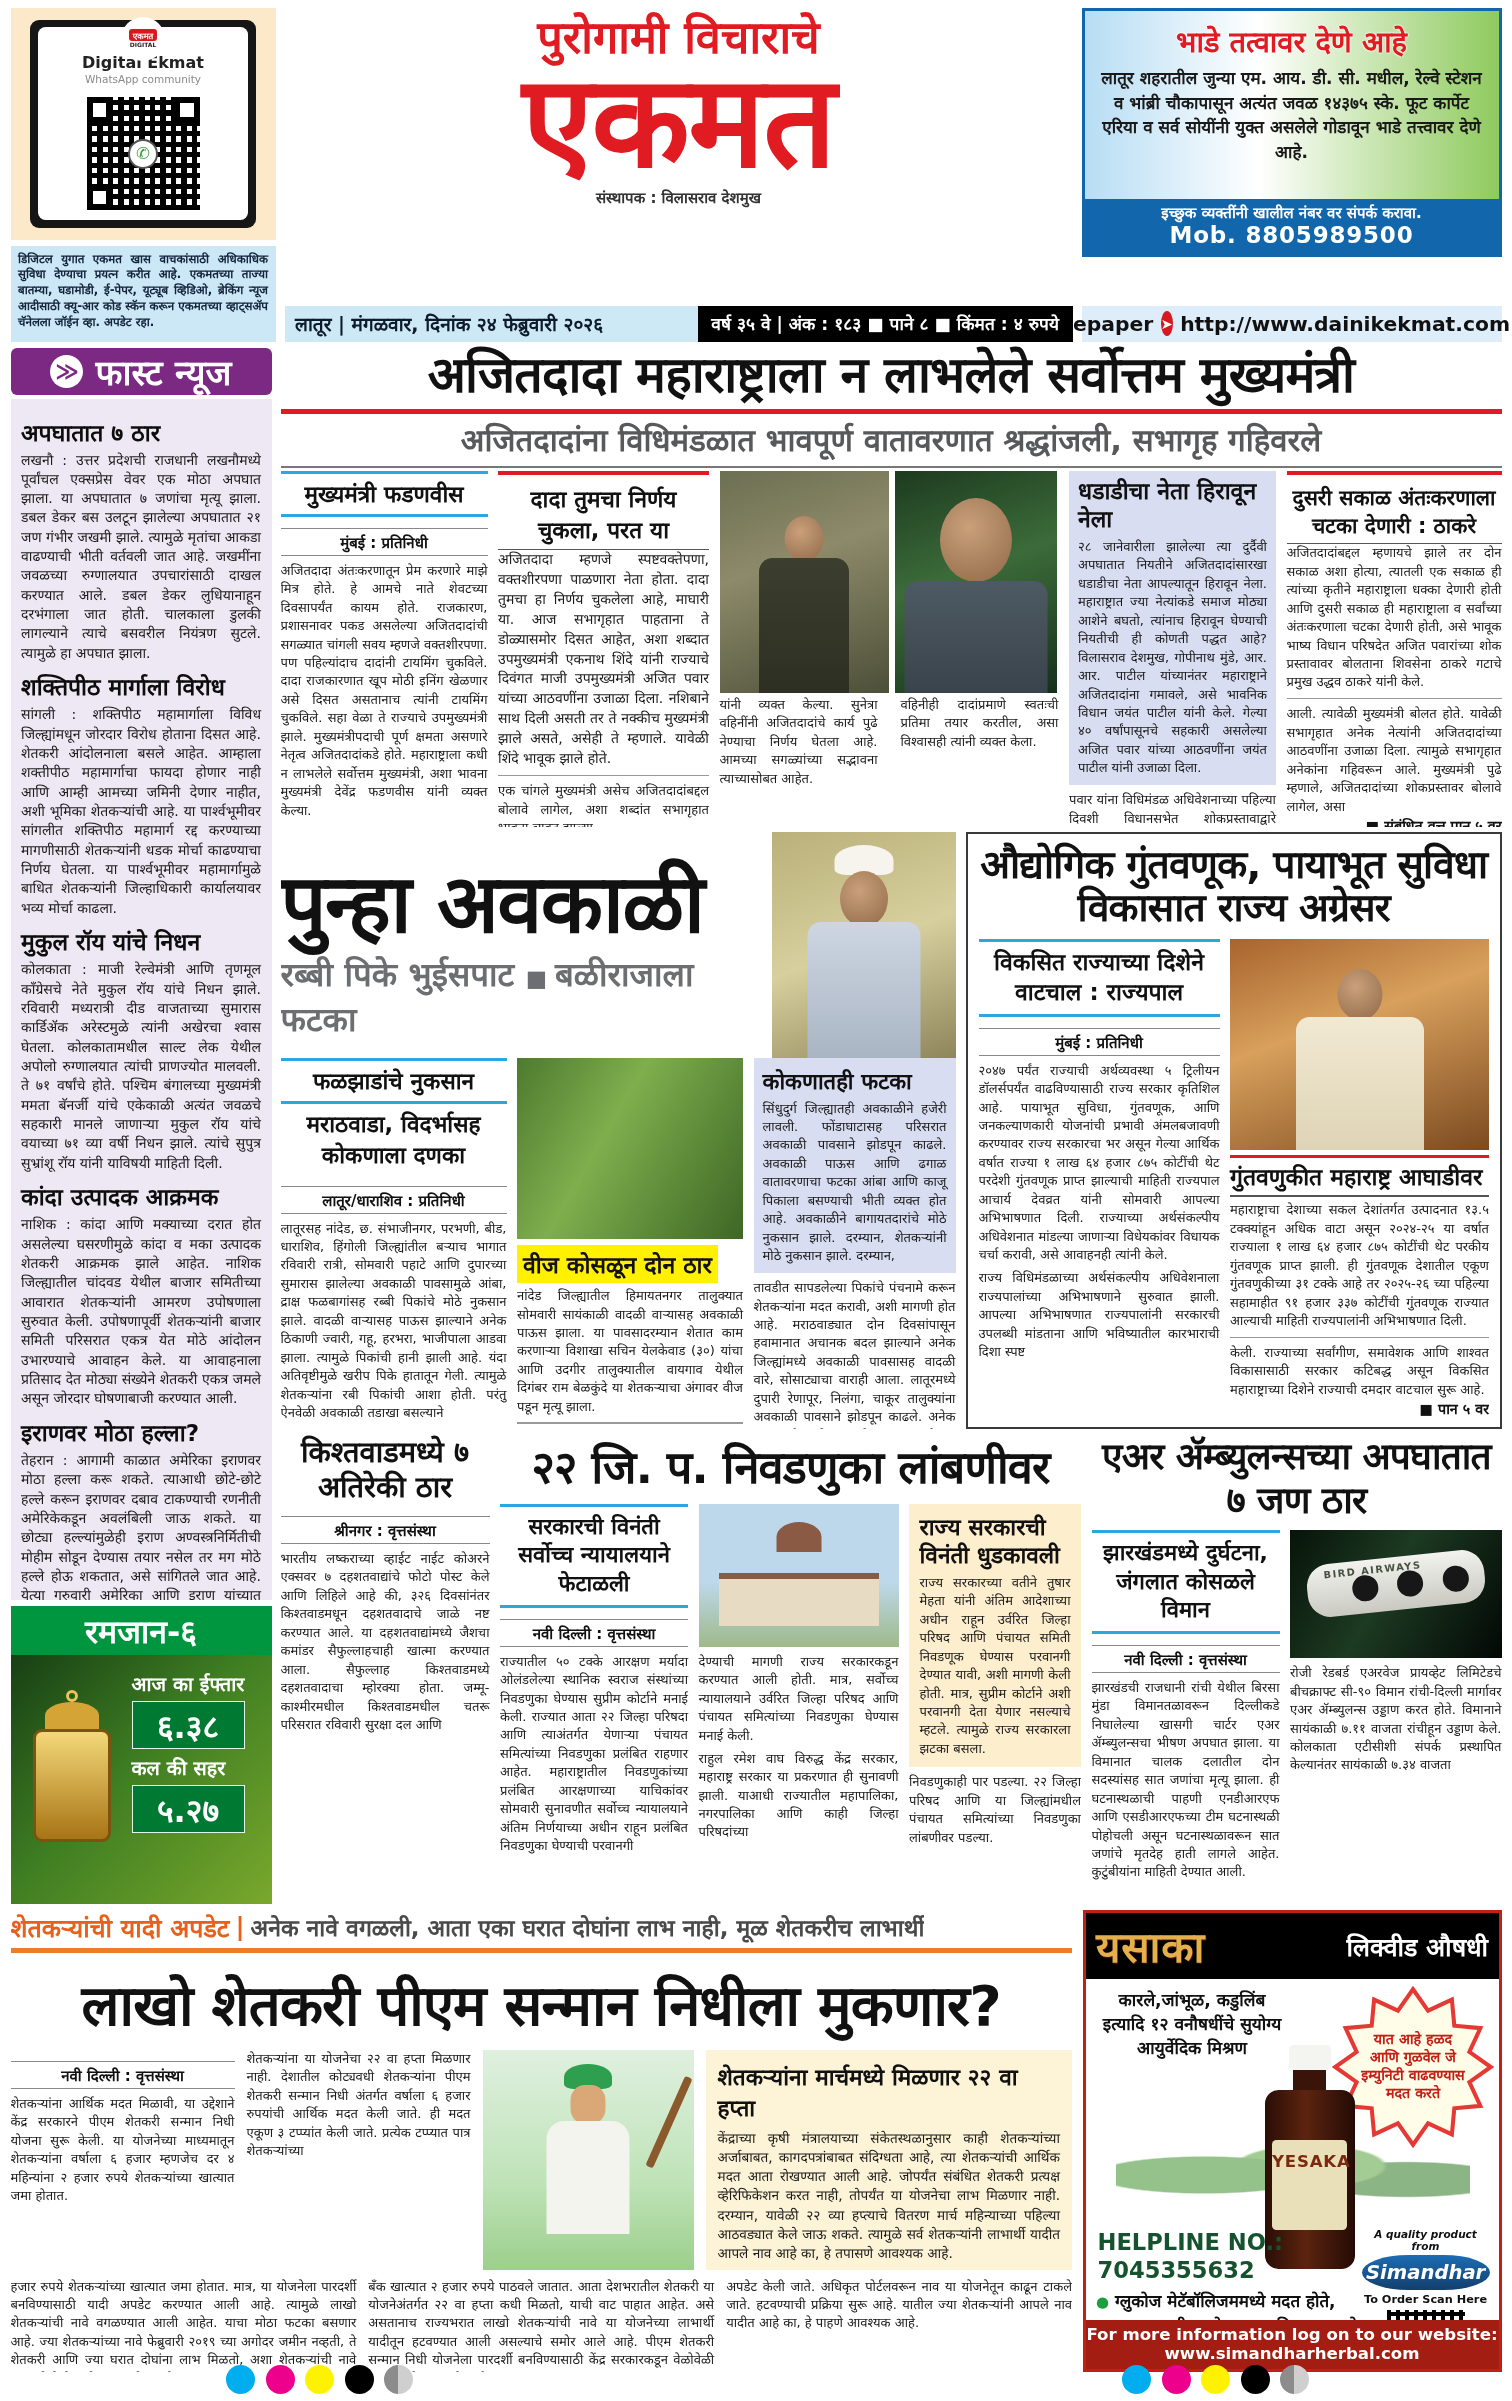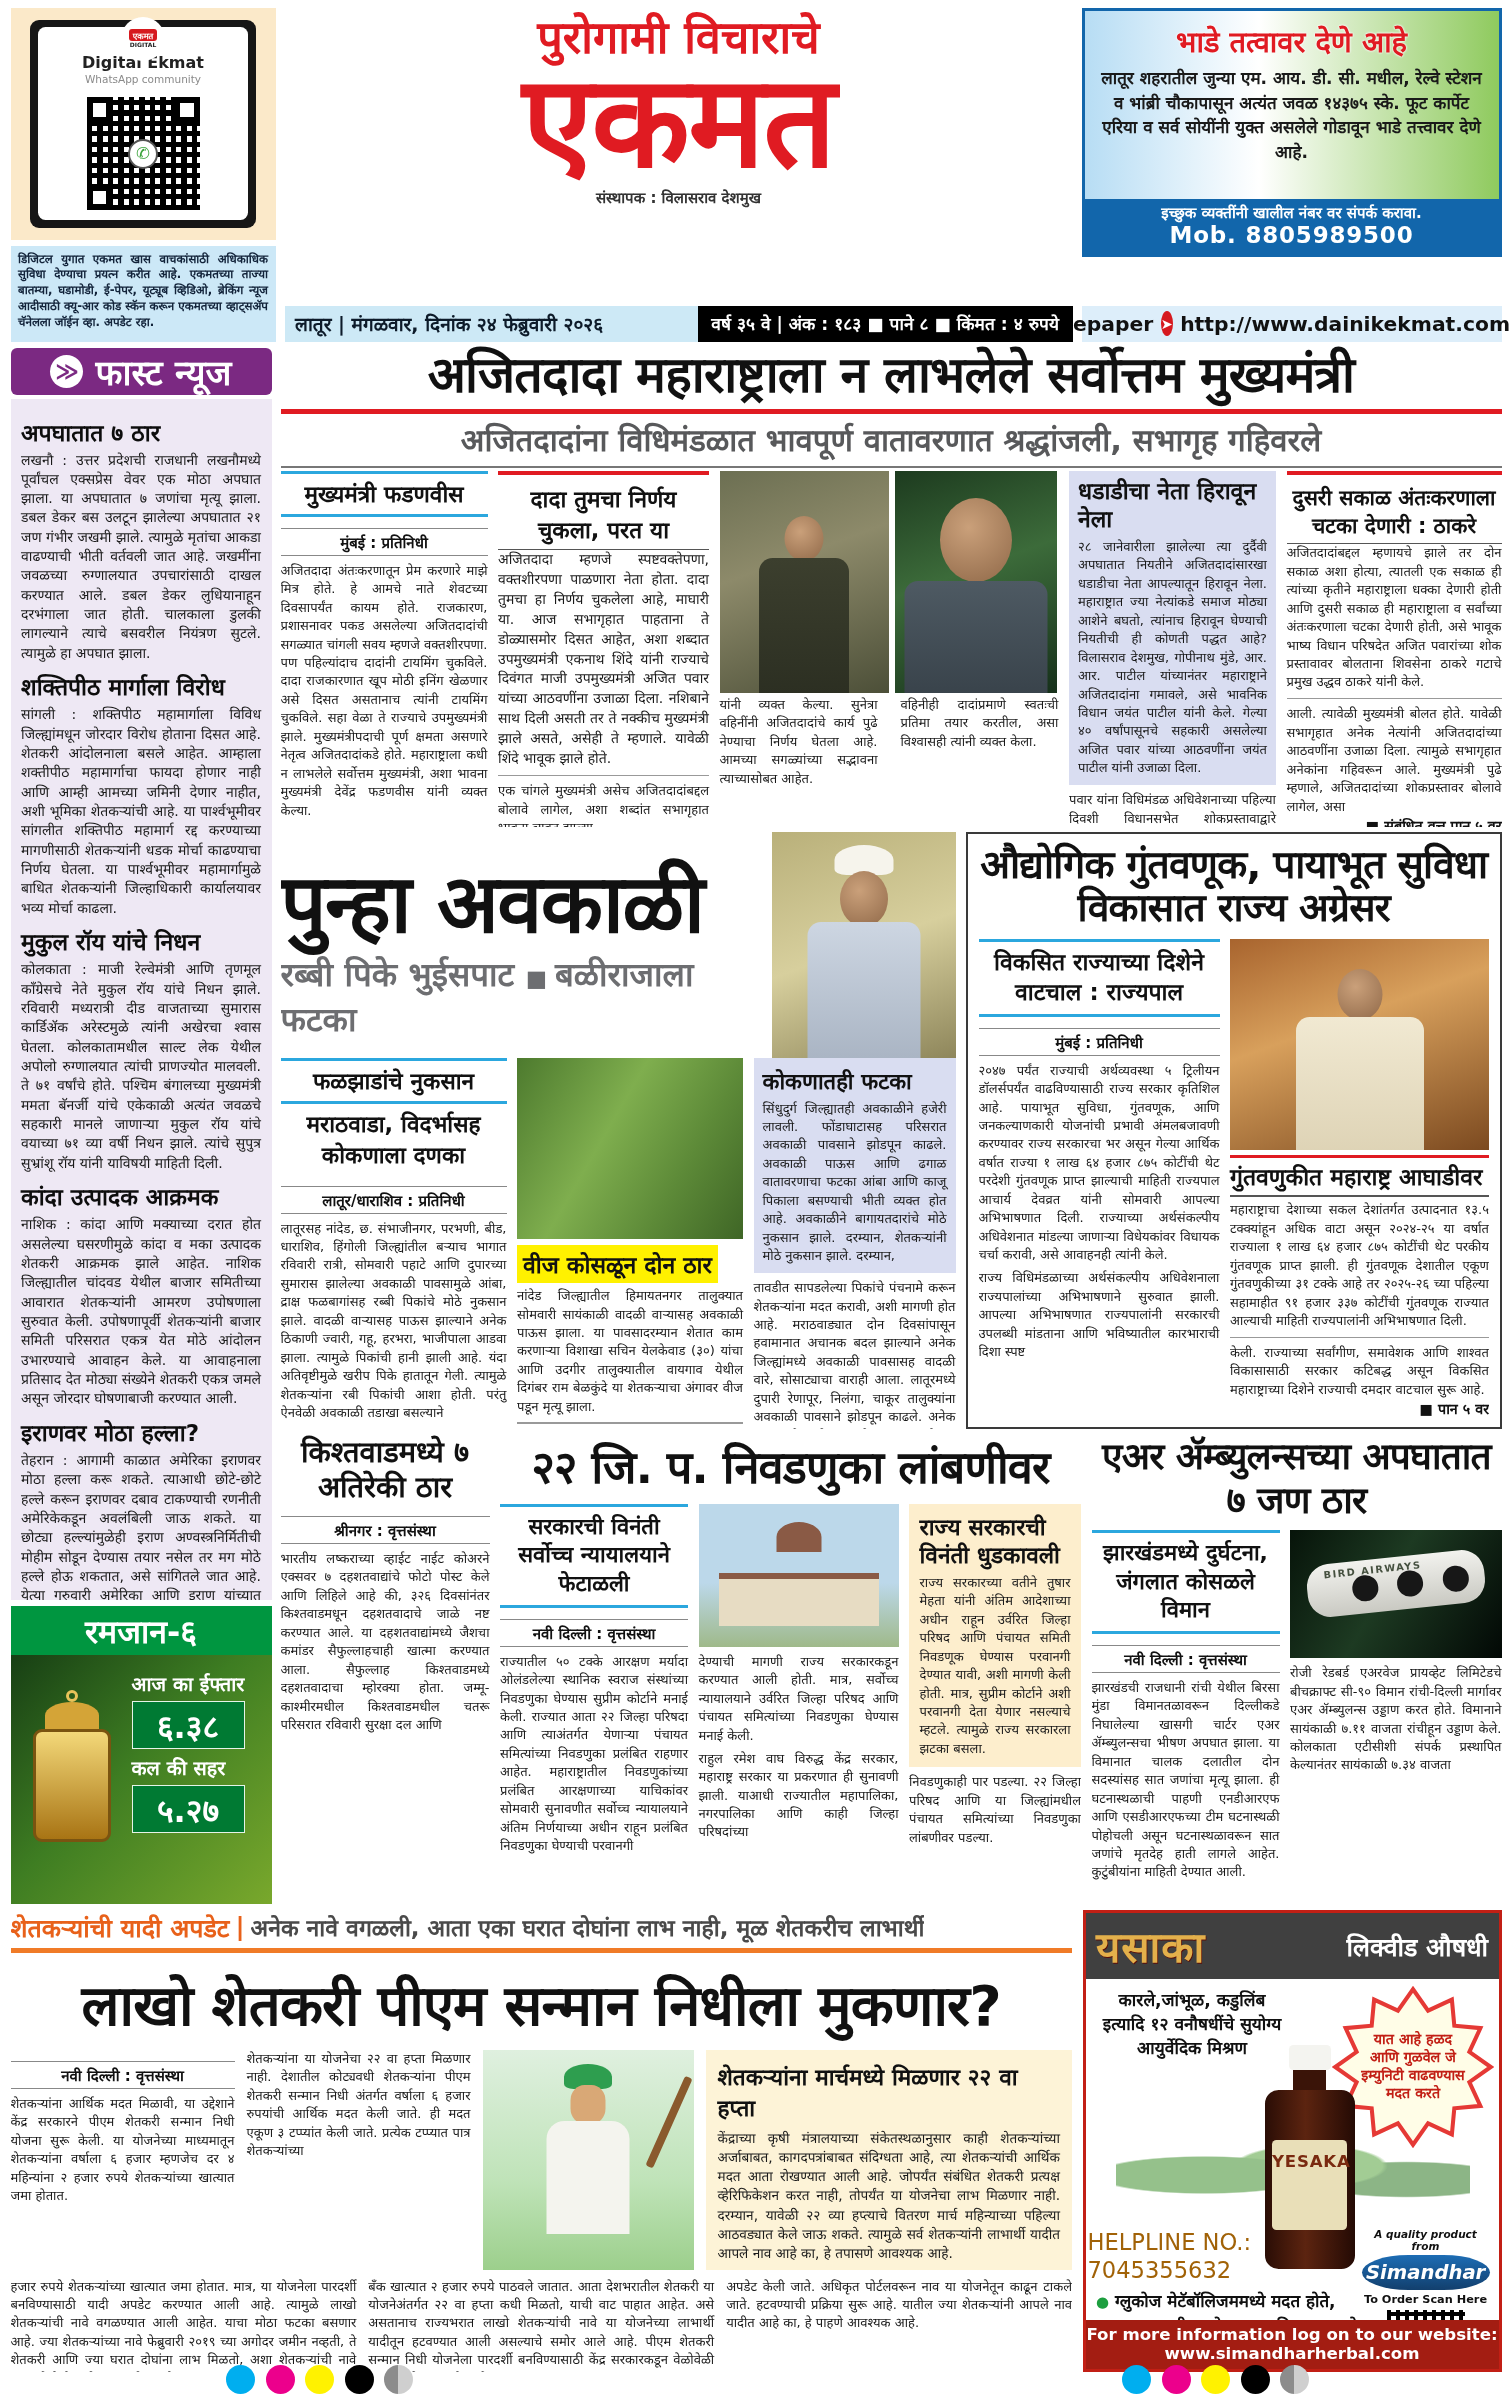--- a/index.html
+++ b/index.html
@@ -149,36 +149,36 @@
   .turban{position:absolute;top:13.6px;left:50%;transform:translateX(-50%);width:48px;height:25.6px;background:#2e9e4f;border-radius:50% 50% 20% 20%;}
   .face2{position:absolute;top:35px;left:50%;transform:translateX(-50%);width:35px;height:39px;background:#d9a876;border-radius:40%;}
   .kurta{position:absolute;top:71px;left:50%;transform:translateX(-50%);width:83px;height:113px;background:#f4f4ee;border-radius:18px 18px 0 0;}
   .scythe{position:absolute;top:22.6px;right:21px;width:7.5px;height:98px;background:#8a5a2d;transform:rotate(24deg);border-radius:3px;}
   .pm-box{flex:1;background:#fdf3d7;padding:10.5px 12px;}
   .pm-box-head{font-size:22.6px;font-weight:900;margin-bottom:6px;}
   .pm-bottom{display:flex;gap:12px;margin-top:7.5px;flex:1;overflow:hidden;}
   .pm-bottom > div{flex:1;}
 
   .yesaka{width:419px;border:3px solid #c21f15;display:flex;flex-direction:column;}
-  .y-header{background:#404040;display:flex;align-items:center;justify-content:space-between;padding:4.5px 10.5px;}
+  .y-header{background:#000000;display:flex;align-items:center;justify-content:space-between;padding:4.5px 10.5px;}
   .y-brand{color:#e3b04b;font-size:42px;font-weight:900;letter-spacing:0.8px;text-shadow:0.8px 0.8px 0 #5a0d06;}
   .y-type{color:#fff;font-size:25px;font-weight:800;}
   .y-body{flex:1;position:relative;padding:9px 10.5px;overflow:hidden;}
   .y-desc{width:192px;font-size:17.3px;font-weight:800;text-align:center;line-height:1.4;}
   .y-star{position:absolute;right:4.5px;top:7.5px;width:162px;height:162px;}
   .y-star-text{position:absolute;right:4.5px;top:7.5px;width:162px;height:162px;display:flex;align-items:center;justify-content:center;text-align:center;
                font-size:14.3px;font-weight:900;color:#c21f15;padding:25.6px;line-height:1.25;}
   .bottle{position:absolute;left:179px;top:66px;width:90px;height:226px;}
   .b-cap{width:42px;height:25.6px;background:#f4f4f0;margin:0 auto;border-radius:4.5px;}
   .b-neck{width:33px;height:19.6px;background:#3a1408;margin:0 auto;}
   .b-body{width:90px;height:179px;background:linear-gradient(90deg,#2a0d05,#5c2410 45%,#240a04);border-radius:13.6px;position:relative;}
   .b-label{position:absolute;top:50px;left:7.5px;right:7.5px;height:90px;background:#e9dfb8;border-radius:4.5px;text-align:center;padding-top:12px;}
   .b-label-txt{color:#7a2a10;font-weight:900;font-size:16.6px;letter-spacing:0.8px;}
   .leaves{position:absolute;left:30px;top:151px;width:354px;height:90px;background:radial-gradient(ellipse at 25% 50%,#3f8f2e 0 28%,transparent 30%),radial-gradient(ellipse at 55% 40%,#57a43e 0 26%,transparent 28%),radial-gradient(ellipse at 82% 55%,#2f7a24 0 24%,transparent 26%);opacity:.55;}
-  .y-help{position:absolute;left:2px;top:249px;color:#a16207;font-weight:400;font-size:22.6px;line-height:1.25;}
+  .y-help{position:absolute;left:12px;top:249px;color:#14532d;font-weight:700;font-size:22.6px;line-height:1.25;}
   .y-bullets{position:absolute;left:10.5px;top:310px;right:128px;font-size:17px;font-weight:800;line-height:1.5;color:#101010;}
   .gdot{color:#1d9e3f;font-size:15px;}
   .y-right{position:absolute;right:9px;top:249px;width:128px;text-align:center;}
   .y-quality{font-size:10.5px;font-weight:800;font-style:italic;}
   .y-siman{background:linear-gradient(#1d6db5,#123f6d);color:#fff;font-size:19.6px;font-weight:900;font-style:italic;border-radius:40%/55%;padding:6px 4.5px;margin:3px 0;}
   .y-scan{font-size:11.3px;font-weight:800;}
   .y-qr{width:78px;height:78px;margin:4.5px auto 0;background:repeating-linear-gradient(0deg,#000 0 4.5px,transparent 4.5px 9px),repeating-linear-gradient(90deg,#000 0 4.5px,#fff 4.5px 9px);position:relative;}
   .y-footer{background:#a31d12;color:#fff;text-align:center;font-size:16.6px;font-weight:800;padding:5.3px 0;}
 
   .dots-row{position:absolute;bottom:6px;left:0;width:100%;height:30px;}

